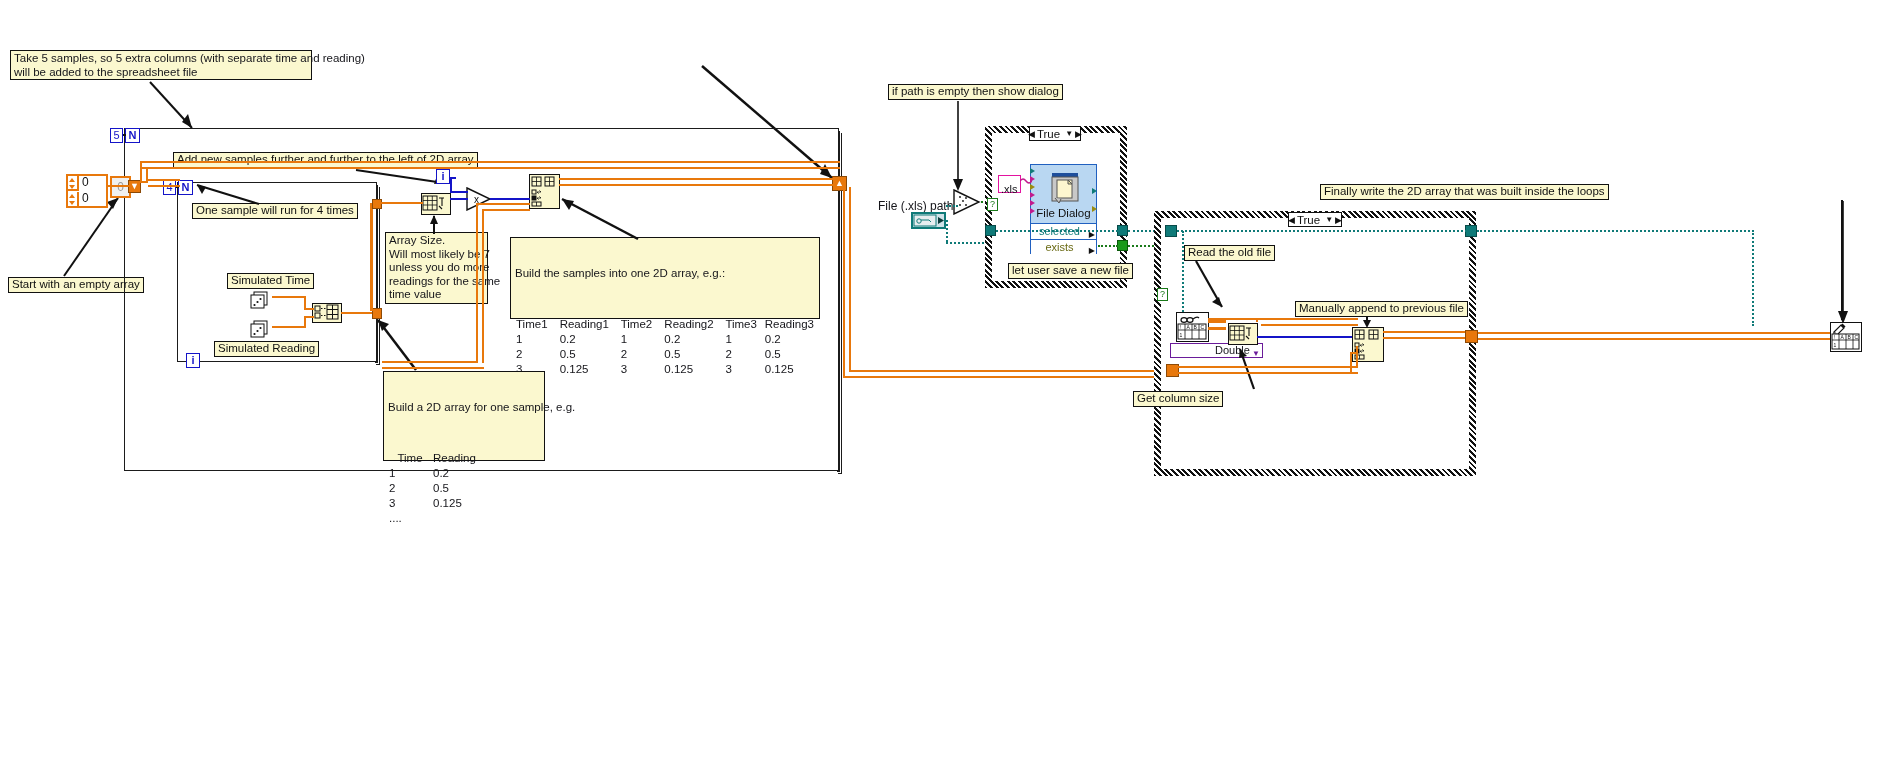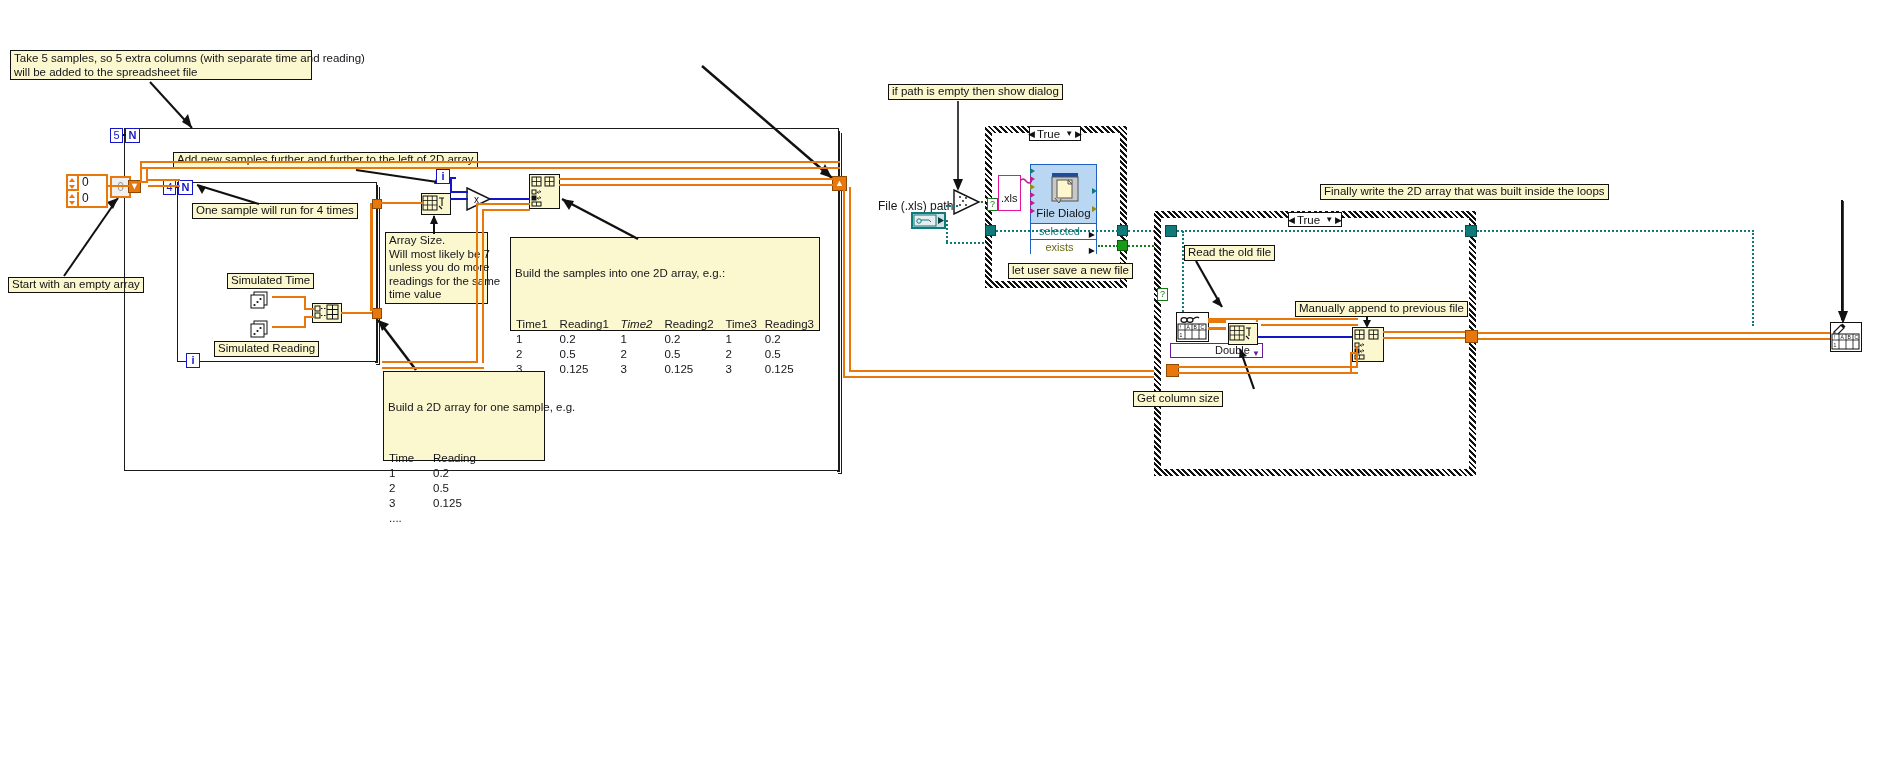--- a/index.html
+++ b/index.html
@@ -62,21 +62,21 @@
   .node{position:absolute;background:#fbf8cf;border:1.5px solid #111;box-sizing:border-box;}
   .nodeW{position:absolute;background:#fff;border:1.5px solid #111;box-sizing:border-box;}
 
   .arrow{position:absolute;}
   .dice{position:absolute;width:22px;height:20px;}
   .enumbox{position:absolute;border:1.5px solid #6a1b9a;background:#fff;color:#15151a;
      font-size:11px;padding:0 12px 0 3px;height:15px;line-height:13px;box-sizing:border-box;}
   .enumbox .ar{position:absolute;right:2px;top:3px;font-size:8px;color:#6a1b9a;}
 
   .xlsbox{position:absolute;border:1.5px solid #e313a0;background:#fff;color:#15151a;
-     font-size:11px;padding:17px 2px;height:14px;line-height:11px;box-sizing:border-box;}
+     font-size:11px;padding:8px 2px;height:14px;line-height:11px;box-sizing:border-box;}
 
   .fdlg{position:absolute;background:#b9d7f2;border:1.5px solid #2060c0;box-sizing:border-box;}
   .fdlgrow{position:absolute;left:0;right:0;background:#fff;border-top:1px solid #2060c0;
      font-size:11px;text-align:center;box-sizing:border-box;}
   .pathctl{position:absolute;border:2px solid #0f7a78;background:#cfe2e8;box-sizing:border-box;}
 
   .qmark{position:absolute;width:11px;height:13px;border:1px solid #1a7a1a;color:#1a7a1a;
      font-size:9px;text-align:center;line-height:11px;background:#fff;box-sizing:border-box;}
 </style>
 </head>
@@ -117,27 +117,27 @@
   <div class="note" style="left:385px;top:232px;width:103px;height:72px;">Array Size.
 Will most likely be 7
 unless you do more
 readings for the same
 time value</div>
   <svg class="arrow" style="left:427px;top:213px;width:14px;height:22px;">
     <line x1="7" y1="21" x2="7" y2="3" stroke="#111" stroke-width="2"></line>
     <polygon points="7,2 3,11 11,11" fill="#111"></polygon>
   </svg>
 
-  <div class="note" style="left:510px;top:237px;width:310px;height:94px;padding:2px 4px;">
+  <div class="note" style="left:510px;top:237px;width:310px;height:82px;padding:2px 4px;">
     <div style="margin-bottom:9px;">Build the samples into one 2D array, e.g.:</div>
     <table style="border-collapse:collapse;font-size:11.5px;line-height:13px;">
       <tbody><tr>
         <td style="width:55px;">Time1</td>
         <td style="width:72px;">Reading1</td>
-        <td style="width:55px;font-style:italic;">Time2</td>
+        <td style="width:55px;">Time2</td>
         <td style="width:72px;">Reading2</td>
         <td style="width:45px;">Time3</td>
         <td>Reading3</td>
       </tr>
       <tr>
         <td>1</td>
         <td>0.2</td>
         <td>1</td>
         <td>0.2</td>
         <td>1</td>
@@ -163,21 +163,21 @@
   </div>
   <svg class="arrow" style="left:556px;top:195px;width:86px;height:48px;">
     <line x1="82" y1="44" x2="6" y2="4" stroke="#111" stroke-width="2.5"></line>
     <polygon points="6,4 18,6 13,15" fill="#111"></polygon>
   </svg>
 
   <div class="note" style="left:383px;top:371px;width:162px;height:90px;padding:2px 4px;">
     <div style="margin-bottom:9px;">Build a 2D array for one sample, e.g.</div>
     <table style="border-collapse:collapse;font-size:11.5px;line-height:13px;">
       <tbody><tr>
-        <td style="width:42px;">Time</td>
+        <td style="width:42px;text-align:center;">Time</td>
         <td>Reading</td>
       </tr>
       <tr>
         <td>1</td>
         <td>0.2</td>
       </tr>
       <tr>
         <td>2</td>
         <td>0.5</td>
       </tr>

